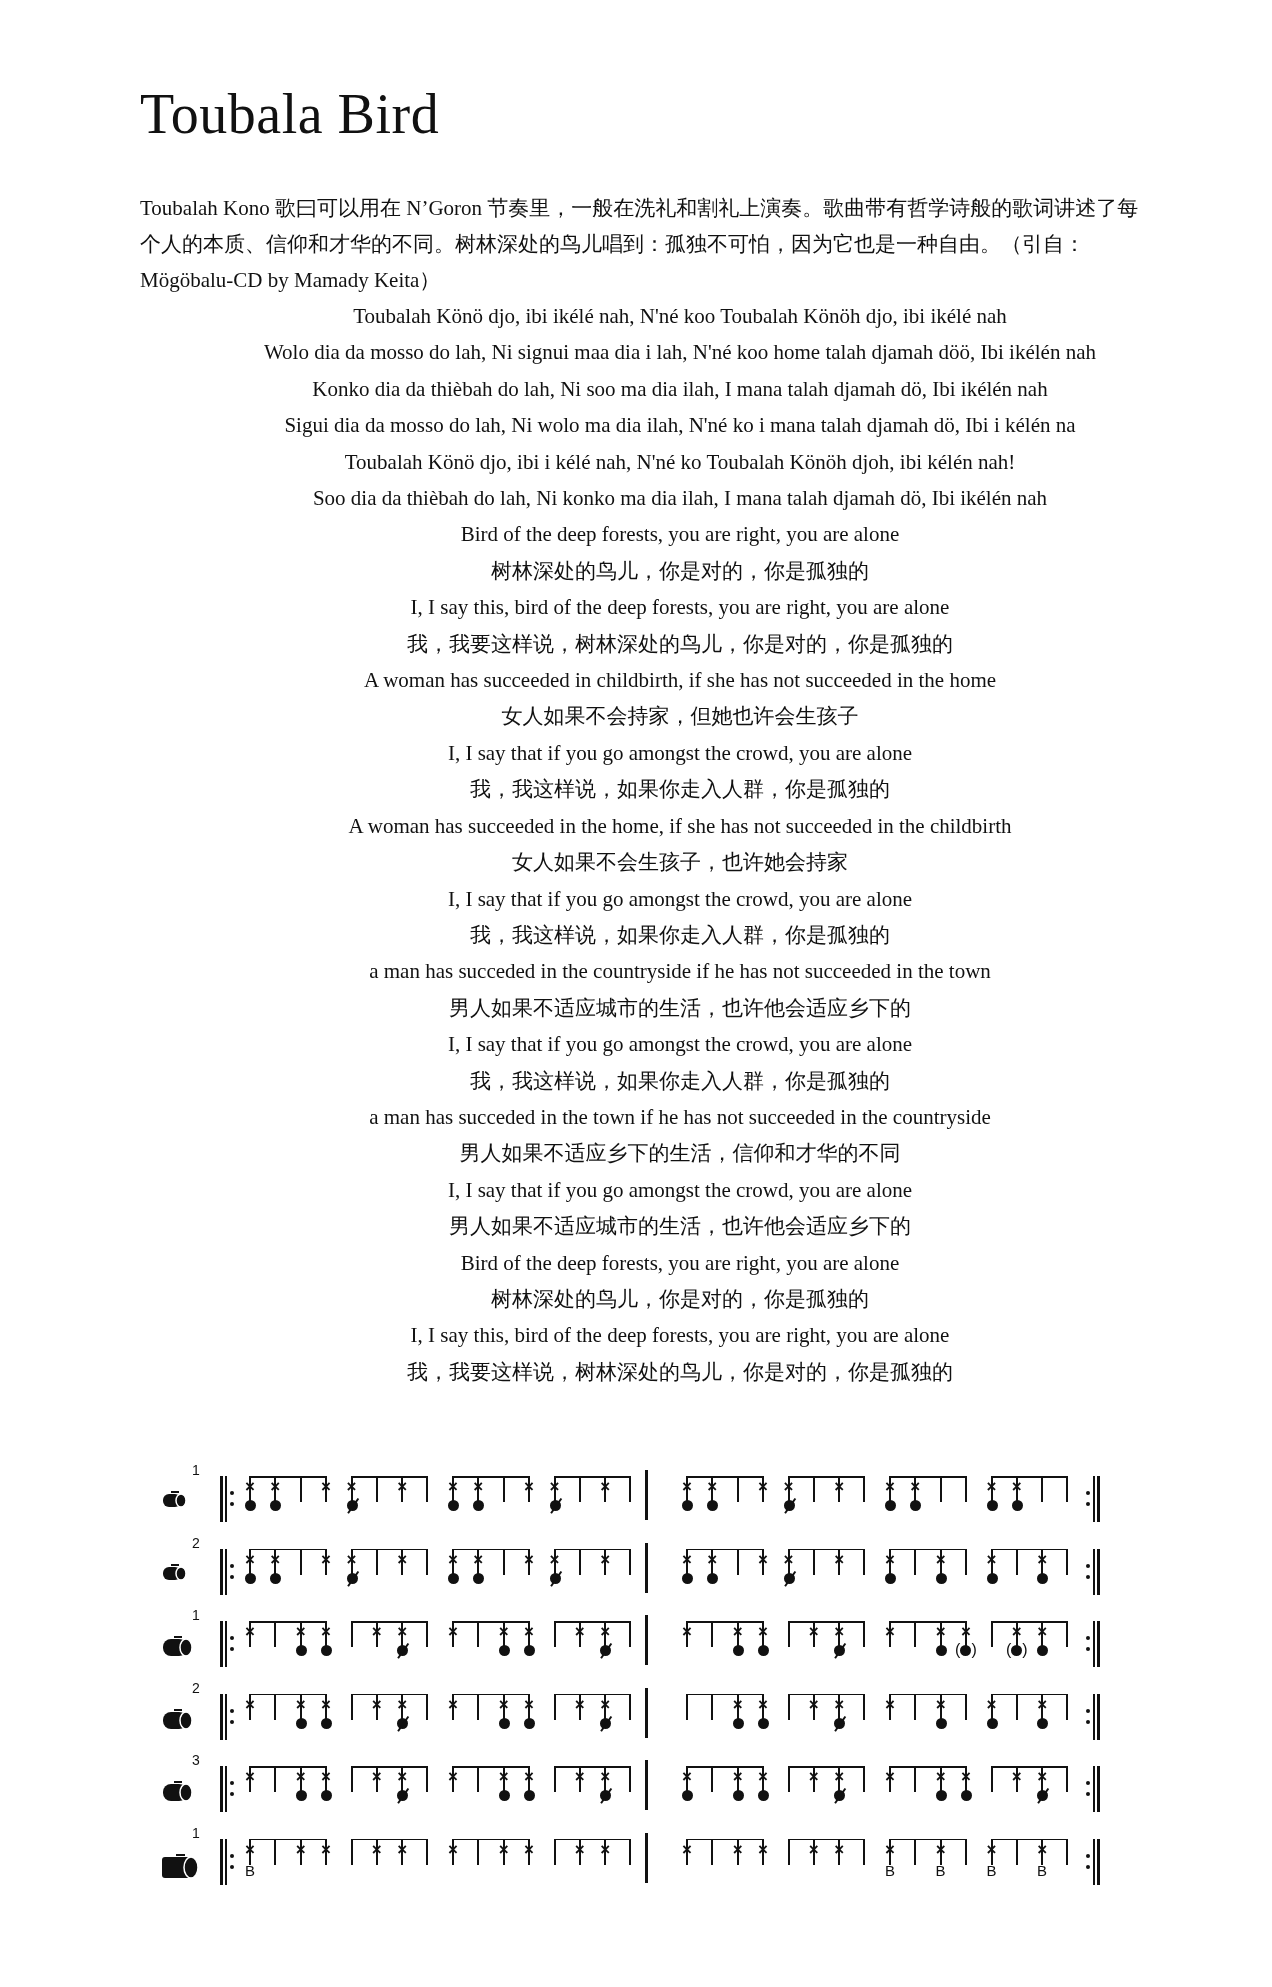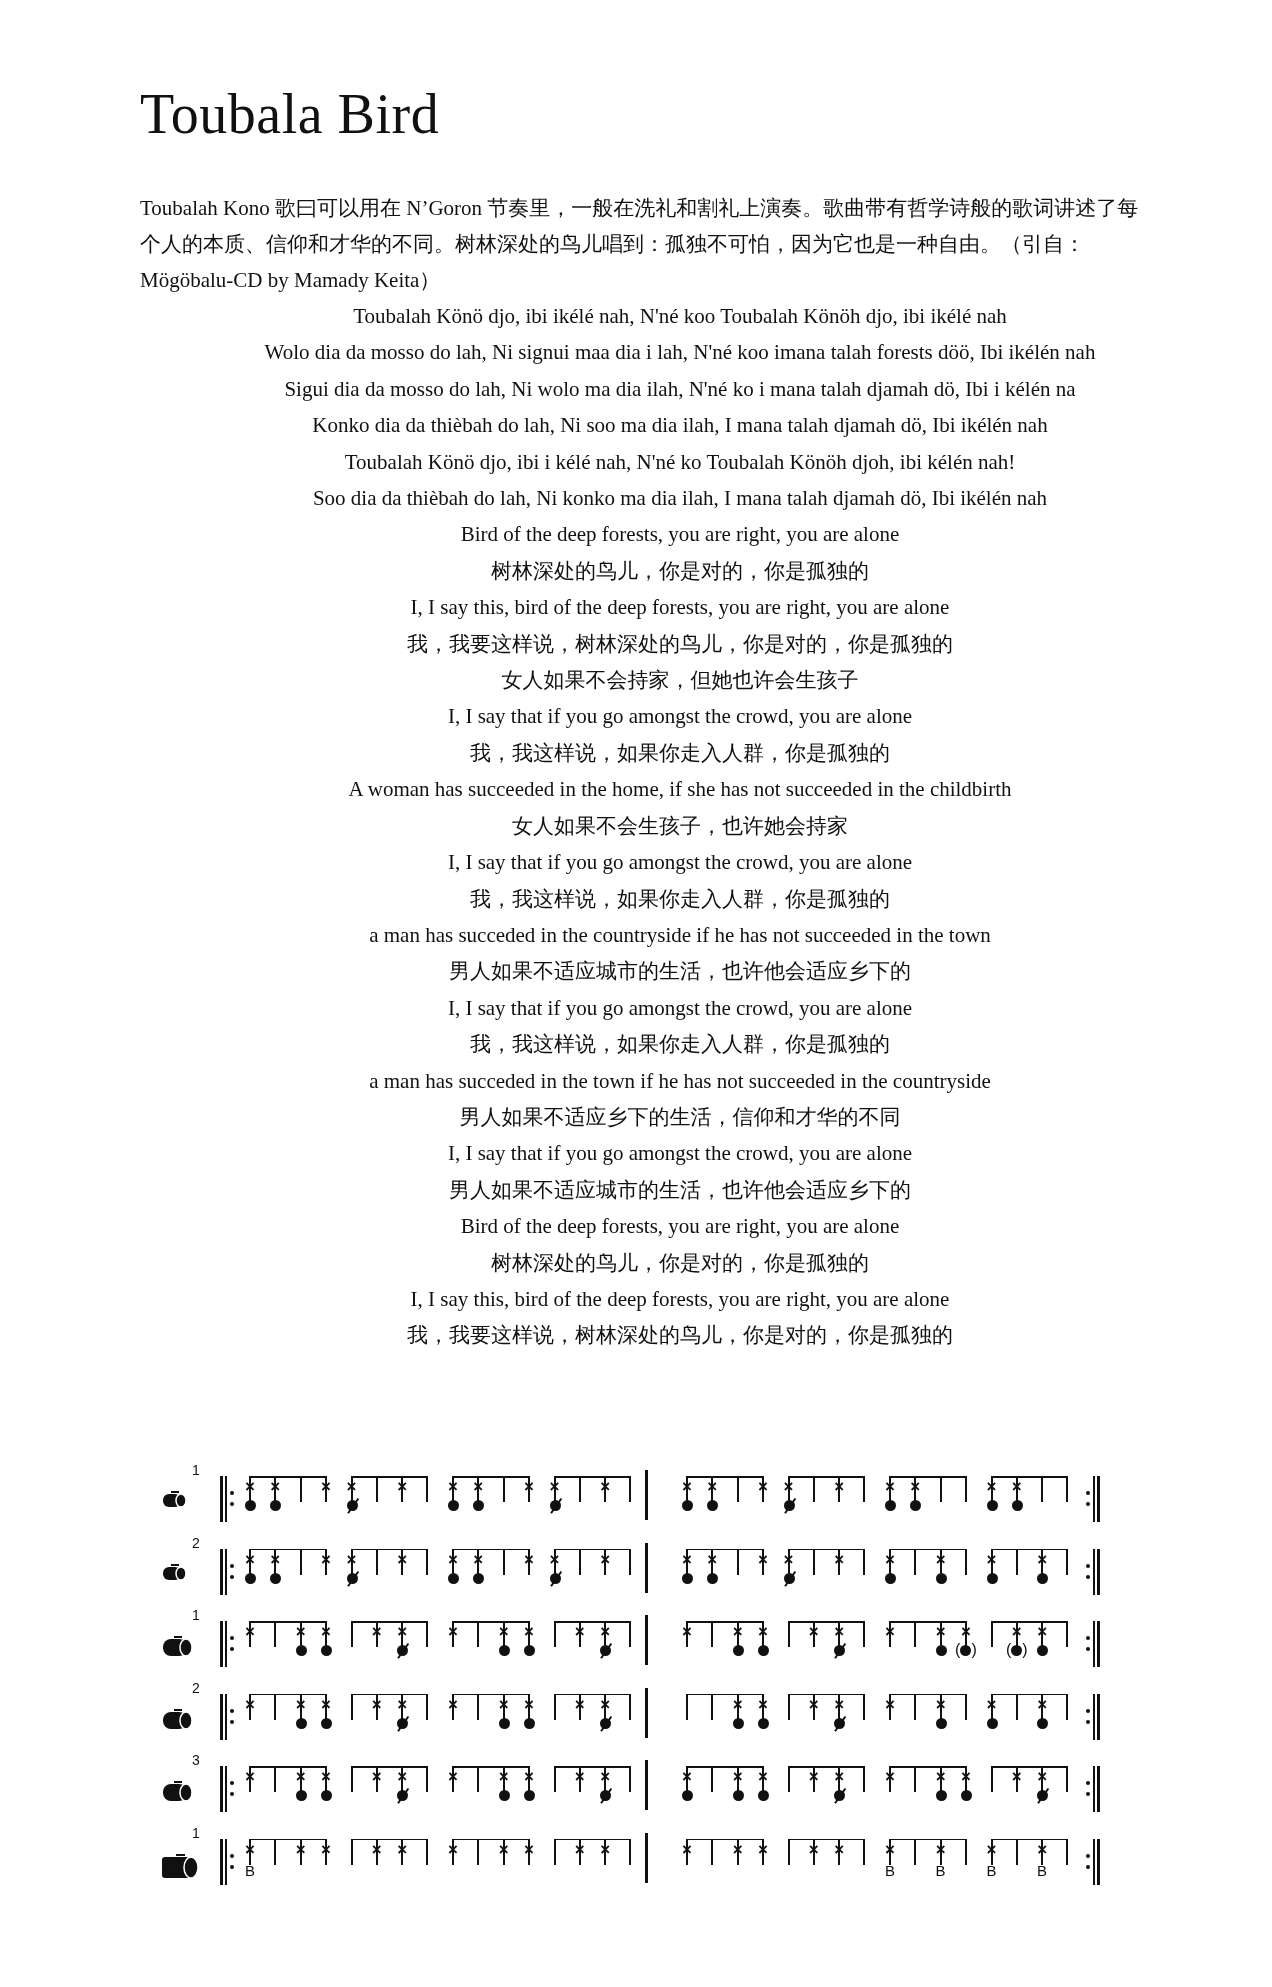--- a/index.html
+++ b/index.html
@@ -35,29 +35,30 @@
   .slot .pdot i { display:inline-block; width:11px; height:11px; border-radius:50%; background:#111; vertical-align:-1px; }
   .slot .bass { position:absolute; left:2px; top:23px; font-family:"Liberation Sans",sans-serif; font-size:15px; width:20px; text-align:center; }
 </style>
 </head>
 <body>
 
 <h1 class="title">Toubala Bird</h1>
 <p class="intro">Toubalah Kono 歌曰可以用在 N’Goron 节奏里，一般在洗礼和割礼上演奏。歌曲带有哲学诗般的歌词讲述了每个人的本质、信仰和才华的不同。树林深处的鸟儿唱到：孤独不可怕，因为它也是一种自由。（引自：Mögöbalu-CD by Mamady Keita）</p>
 <div class="lyrics" id="lyrics">
     <div>Toubalah Könö djo, ibi ikélé nah, N'né koo Toubalah Könöh djo, ibi ikélé nah</div>
-    <div>Wolo dia da mosso do lah, Ni signui maa dia i lah, N'né koo imana talah forests döö, Ibi ikélén nah</div>
+    <div>Wolo dia da mosso do lah, Ni signui maa dia i lah, N'né koo home talah djamah döö, Ibi ikélén nah</div>
+    <div>Konko dia da thièbah do lah, Ni soo ma dia ilah, I mana talah djamah dö, Ibi ikélén nah</div>
     <div>Sigui dia da mosso do lah, Ni wolo ma dia ilah, N'né ko i mana talah djamah dö, Ibi i kélén na</div>
-    <div>Konko dia da thièbah do lah, Ni soo ma dia ilah, I mana talah djamah dö, Ibi ikélén nah</div>
     <div>Toubalah Könö djo, ibi i kélé nah, N'né ko Toubalah Könöh djoh, ibi kélén nah!</div>
     <div>Soo dia da thièbah do lah, Ni konko ma dia ilah, I mana talah djamah dö, Ibi ikélén nah</div>
     <div>Bird of the deep forests, you are right, you are alone</div>
     <div>树林深处的鸟儿，你是对的，你是孤独的</div>
     <div>I, I say this, bird of the deep forests, you are right, you are alone</div>
     <div>我，我要这样说，树林深处的鸟儿，你是对的，你是孤独的</div>
+    <div>A woman has succeeded in childbirth, if she has not succeeded in the home</div>
     <div>女人如果不会持家，但她也许会生孩子</div>
     <div>I, I say that if you go amongst the crowd, you are alone</div>
     <div>我，我这样说，如果你走入人群，你是孤独的</div>
     <div>A woman has succeeded in the home, if she has not succeeded in the childbirth</div>
     <div>女人如果不会生孩子，也许她会持家</div>
     <div>I, I say that if you go amongst the crowd, you are alone</div>
     <div>我，我这样说，如果你走入人群，你是孤独的</div>
     <div>a man has succeded in the countryside if he has not succeeded in the town</div>
     <div>男人如果不适应城市的生活，也许他会适应乡下的</div>
     <div>I, I say that if you go amongst the crowd, you are alone</div>

